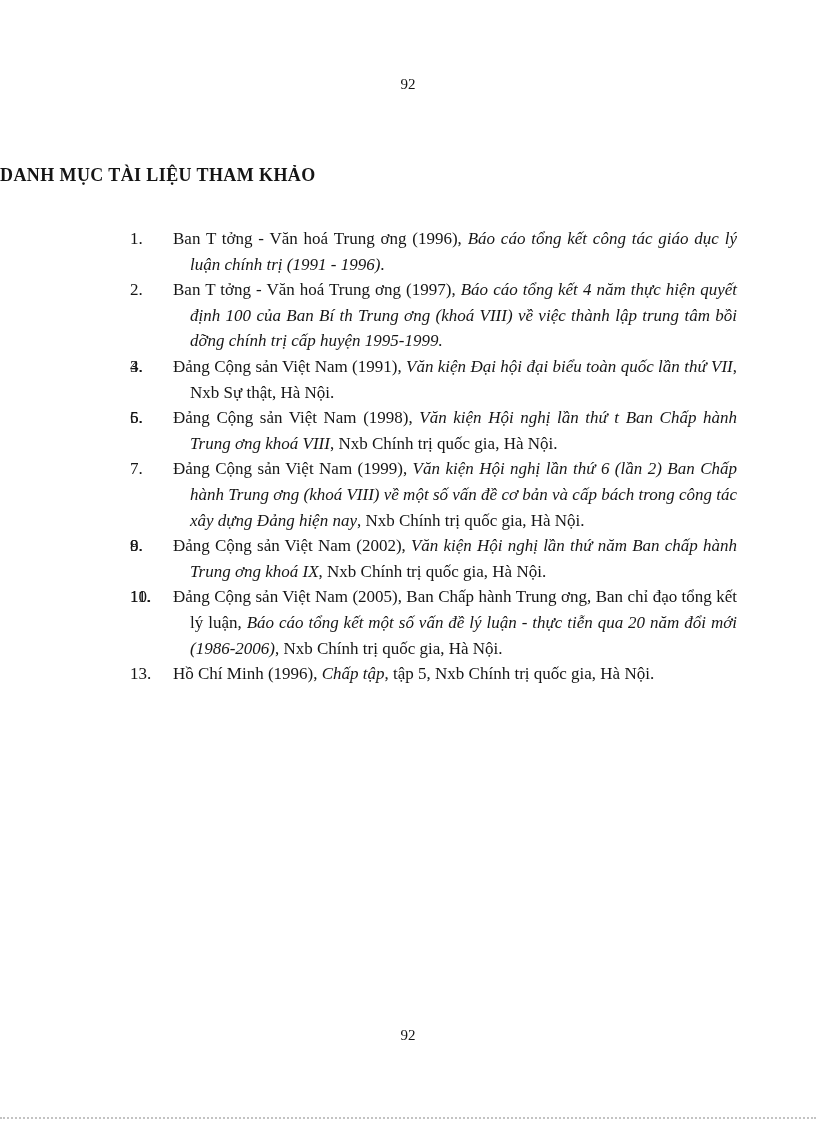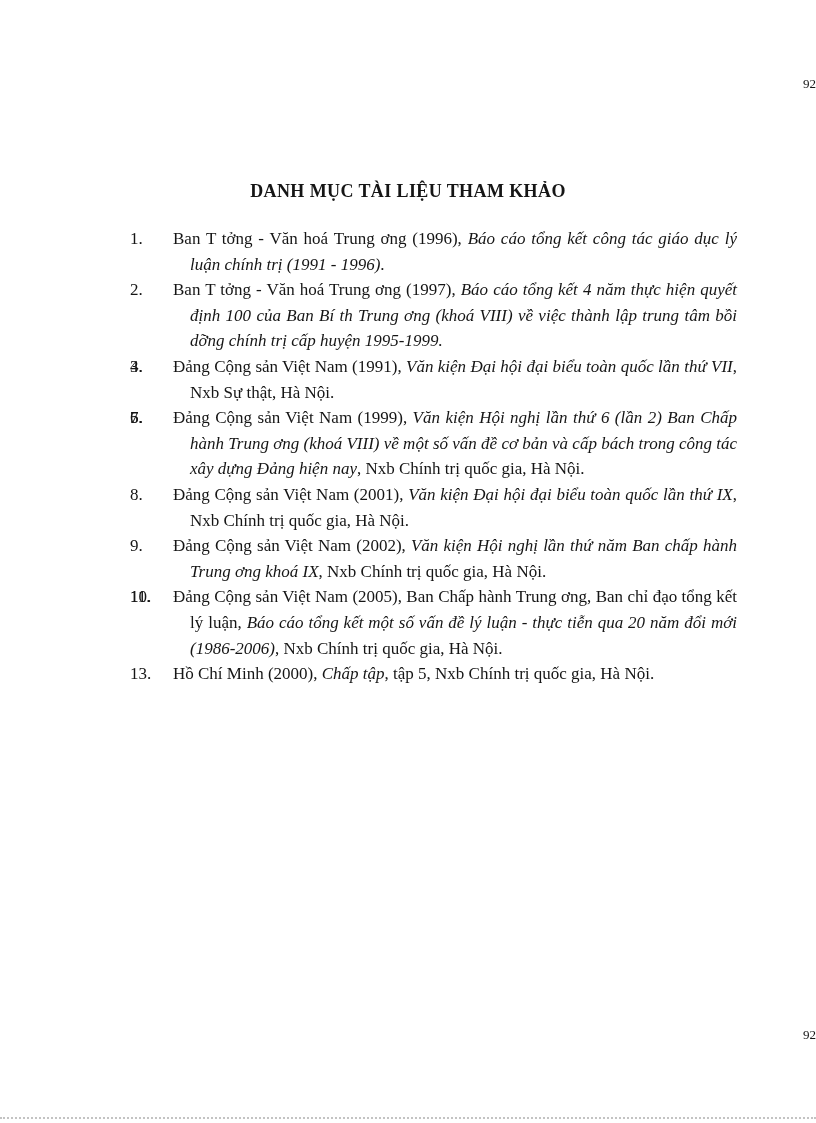--- a/index.html
+++ b/index.html
@@ -13,32 +13,32 @@
     height: 1123px;
     background: #ffffff;
     overflow: hidden;
     font-family: "Liberation Serif", "DejaVu Serif", serif;
     color: #151515;
   }
   .page-number {
     position: absolute;
     left: 0;
     width: 100%;
-    text-align: right;
-    font-size: 13px;
+    text-align: center;
+    font-size: 15px;
     line-height: 20px;
   }
   .page-number.top { top: 74px; }
   .page-number.bottom { top: 1025px; }
   .doc-title {
     position: absolute;
-    top: 181px;
+    top: 165px;
     left: 0;
     width: 100%;
-    text-align: center;
+    text-align: left;
     font-size: 18px;
     font-weight: bold;
     letter-spacing: 0.4px;
     margin: 0;
   }
   .refs {
     position: absolute;
     top: 226px;
     left: 190px;
     width: 547px;
@@ -76,25 +76,25 @@
   <div class="page-number top">92</div>
 
   <h1 class="doc-title">DANH MỤC TÀI LIỆU THAM KHẢO</h1>
 
   <div class="refs">
       <div class="ref"><span class="ref-num">1.</span><span class="ref-text"><span>Ban T tởng - Văn hoá Trung ơng (1996), </span><i>Báo cáo tổng kết công tác giáo dục lý luận chính trị (1991 - 1996)</i><span>.</span></span></div>
       <div class="ref"><span class="ref-num">2.</span><span class="ref-text"><span>Ban T tởng - Văn hoá Trung ơng (1997), </span><i>Báo cáo tổng kết 4 năm thực hiện quyết định 100 của Ban Bí th Trung ơng (khoá VIII) về việc thành lập trung tâm bồi dỡng chính trị cấp huyện 1995-1999.</i></span></div>
       <div class="ref"><span class="ref-num">3.</span></div>
       <div class="ref"><span class="ref-num">4.</span><span class="ref-text"><span>Đảng Cộng sản Việt Nam (1991), </span><i>Văn kiện Đại hội đại biểu toàn quốc lần thứ VII</i><span>, Nxb Sự thật, Hà Nội.</span></span></div>
       <div class="ref"><span class="ref-num">5.</span></div>
-      <div class="ref"><span class="ref-num">6.</span></div>
+      <div class="ref"><span class="ref-num">6.</span><span class="ref-text"><span>Đảng Cộng sản Việt Nam (1998), </span><i>Văn kiện Hội nghị lần thứ t Ban Chấp hành Trung ơng khoá VIII</i><span>, Nxb Chính trị quốc gia, Hà Nội.</span></span></div>
       <div class="ref"><span class="ref-num">7.</span><span class="ref-text"><span>Đảng Cộng sản Việt Nam (1999), </span><i>Văn kiện Hội nghị lần thứ 6 (lần 2) Ban Chấp hành Trung ơng (khoá VIII) về một số vấn đề cơ bản và cấp bách trong công tác xây dựng Đảng hiện nay</i><span>, Nxb Chính trị quốc gia, Hà Nội.</span></span></div>
-      <div class="ref"><span class="ref-num">8.</span><span class="ref-text"><span>Đảng Cộng sản Việt Nam (2001), </span><i>Văn kiện Đại hội đại biểu toàn quốc lần thứ IX</i><span>, Nxb Chính trị quốc gia, Hà Nội.</span></span></div>
+      <div class="ref"><span class="ref-num">8.</span></div>
       <div class="ref"><span class="ref-num">9.</span><span class="ref-text"><span>Đảng Cộng sản Việt Nam (2002), </span><i>Văn kiện Hội nghị lần thứ năm Ban chấp hành Trung ơng khoá IX</i><span>, Nxb Chính trị quốc gia, Hà Nội.</span></span></div>
       <div class="ref"><span class="ref-num">10.</span></div>
       <div class="ref"><span class="ref-num">11.</span><span class="ref-text"><span>Đảng Cộng sản Việt Nam (2005), Ban Chấp hành Trung ơng, Ban chỉ đạo tổng kết lý luận, </span><i>Báo cáo tổng kết một số vấn đề lý luận - thực tiễn qua 20 năm đổi mới (1986-2006)</i><span>, Nxb Chính trị quốc gia, Hà Nội.</span></span></div>
-      <div class="ref"><span class="ref-num">13.</span><span class="ref-text"><span>Hồ Chí Minh (2000), </span><i>Chấp tập</i><span>, tập 5, Nxb Chính trị quốc gia, Hà Nội.</span></span></div>
+      <div class="ref"><span class="ref-num">13.</span><span class="ref-text"><span>Hồ Chí Minh (1996), </span><i>Chấp tập</i><span>, tập 5, Nxb Chính trị quốc gia, Hà Nội.</span></span></div>
     </div>
 
   <div class="page-number bottom">92</div>
 
   <div class="page-edge-dotted"></div>
 </div>
 
 </body></html>

